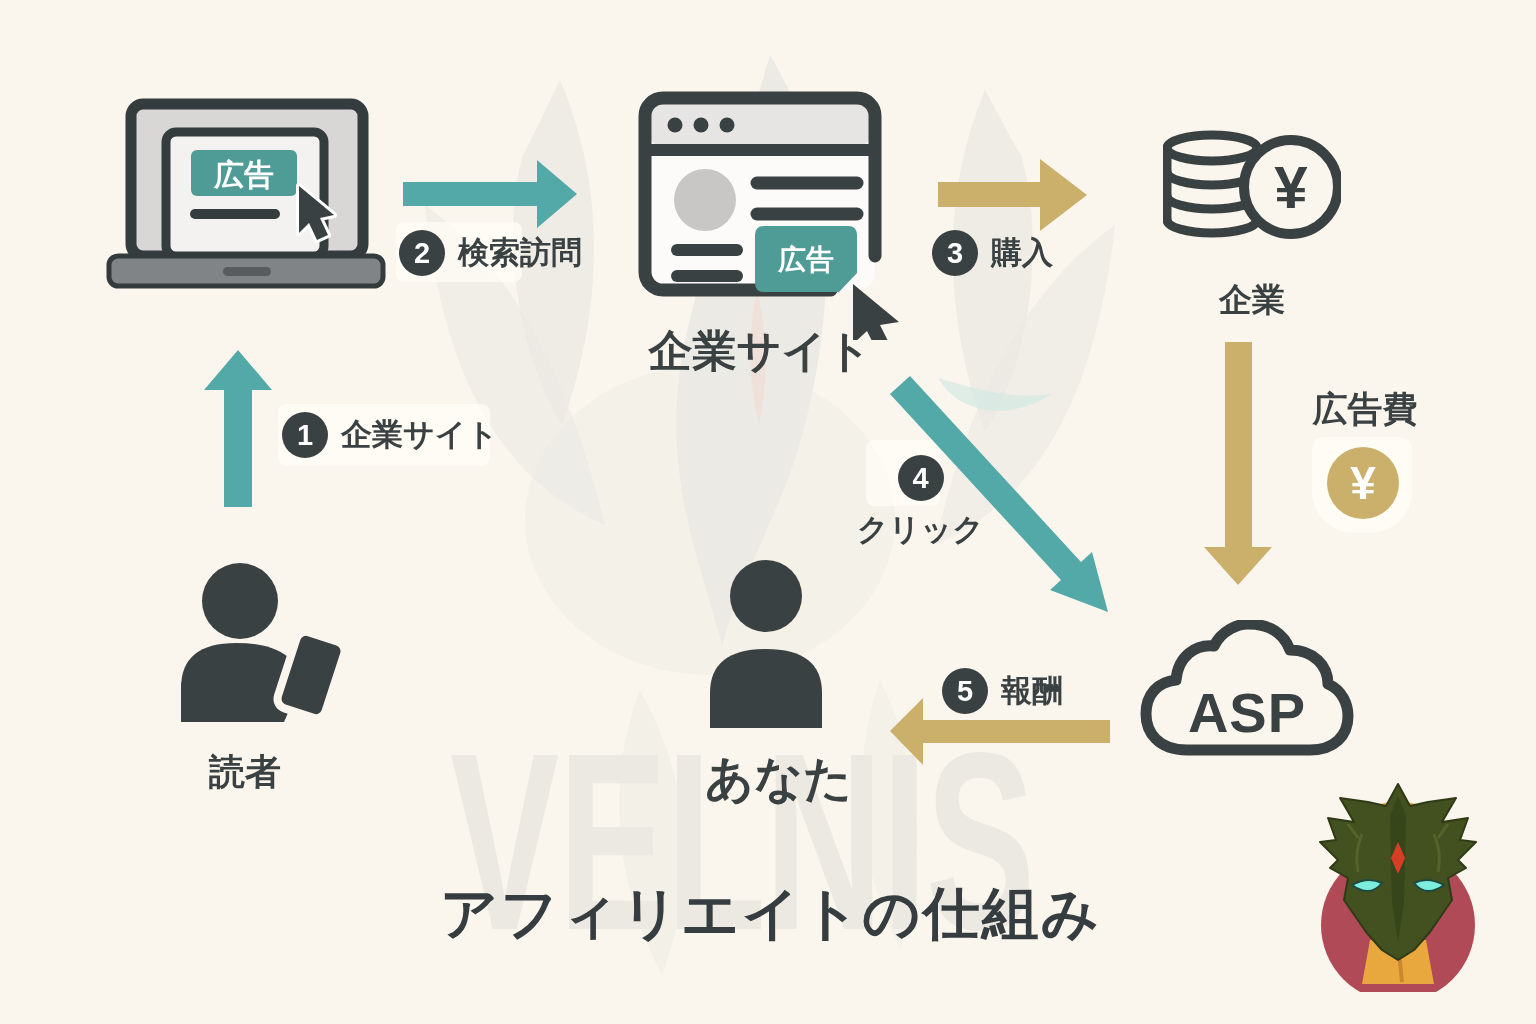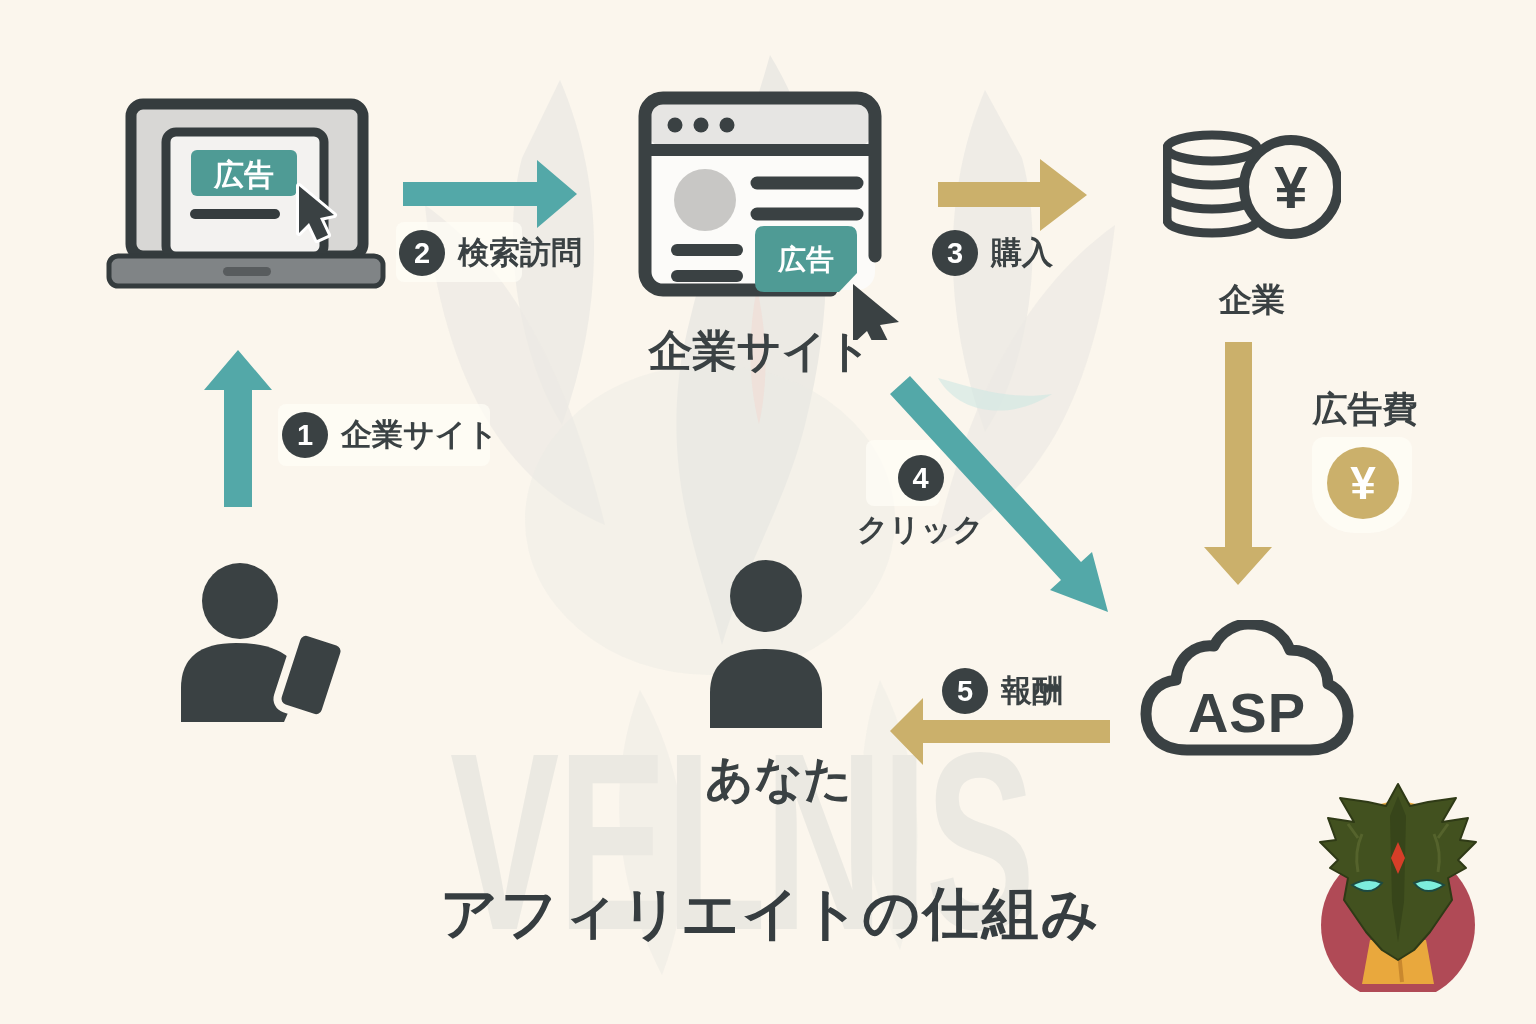--- a/index.html
+++ b/index.html
@@ -142,20 +142,21 @@
   <svg class="abs icon" style="left:1138px;top:620px;" width="218" height="155" viewBox="0 0 218 155">
     <path d="M49,130 C20,130 8,112 8,94 C8,74 20,62 38,60 C40,36 58,24 76,26 C84,10 100,4 110,4 C132,4 146,14 152,30 C176,30 190,46 190,64 C204,70 210,84 210,96 C210,116 196,130 172,130 Z" style="fill:var(--bg)" stroke="#3a4143" stroke-width="11" stroke-linejoin="round"></path>
     <text x="109" y="112" font-size="56" font-weight="bold" fill="#3a4143" text-anchor="middle" letter-spacing="1">ASP</text>
   </svg>
 
   <svg class="abs icon" style="left:172px;top:555px;" width="178" height="192" viewBox="0 0 178 192">
     <path d="M9,167 V133 Q9,88 64,88 Q104,88 120,106 L130,126 L112,167 Z" fill="#3a4143"></path>
     <rect x="114" y="80" width="50" height="80" rx="10" fill="#3a4143" style="stroke:var(--bg)" stroke-width="8" transform="rotate(18 139 120)"></rect>
     <circle cx="68" cy="46" r="38" fill="#3a4143"></circle>
   </svg>
+  <div class="abs lbl" style="left:165px;top:748px;width:160px;font-size:36px;">読者</div>
 
   <svg class="abs icon" style="left:705px;top:555px;" width="135" height="190" viewBox="0 0 135 190">
     <circle cx="61" cy="41" r="36" fill="#3a4143"></circle>
     <path d="M5,173 V138 Q5,94 61,94 Q117,94 117,138 V173 Z" fill="#3a4143"></path>
   </svg>
   <div class="abs lbl" style="left:705px;top:747px;width:135px;font-size:48px;">あなた</div>
 
   <div class="abs step" style="left:282px;top:412px;">
     <span class="badge">1</span>
     <span>企業サイト</span>

